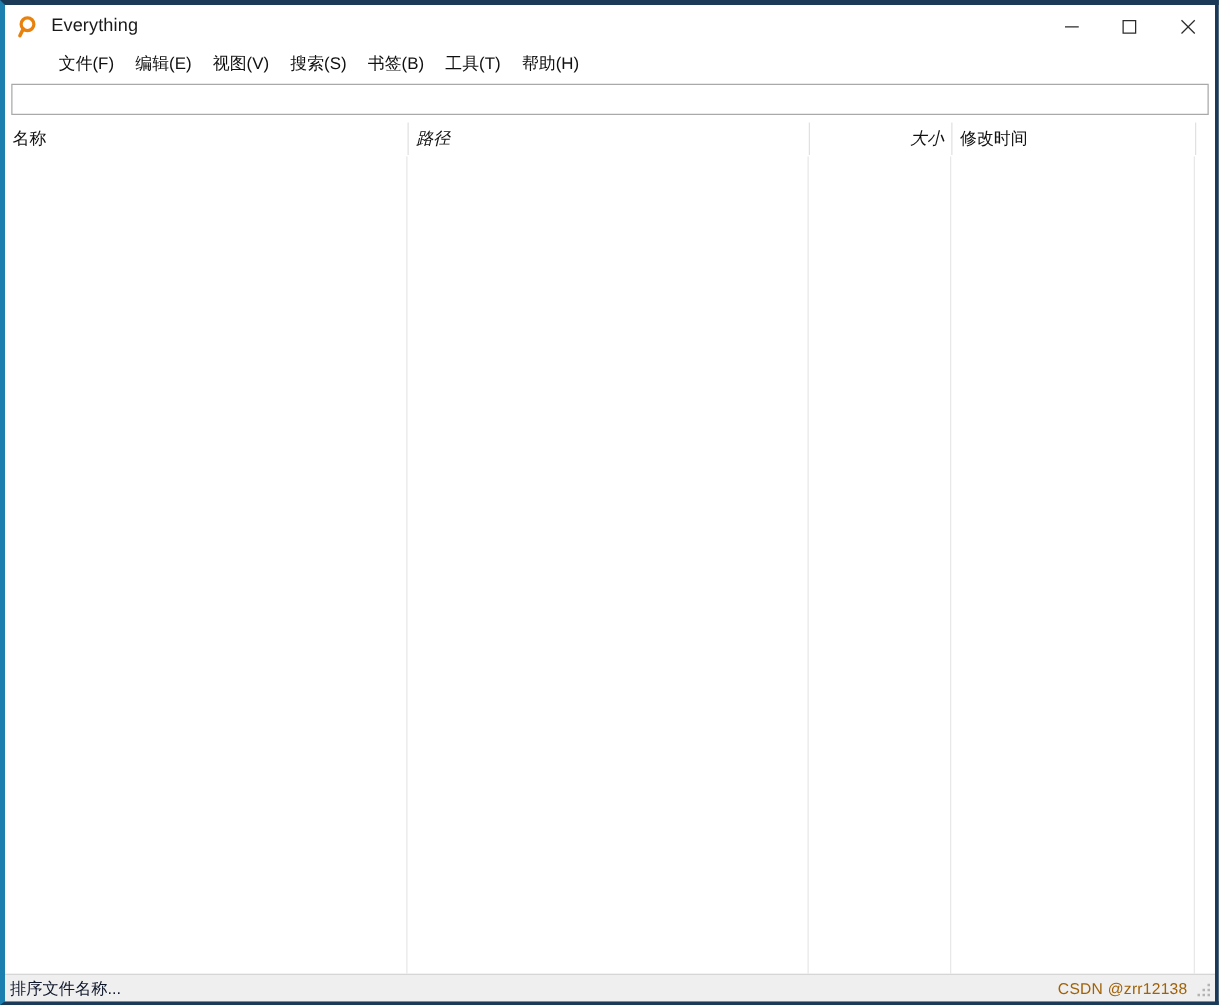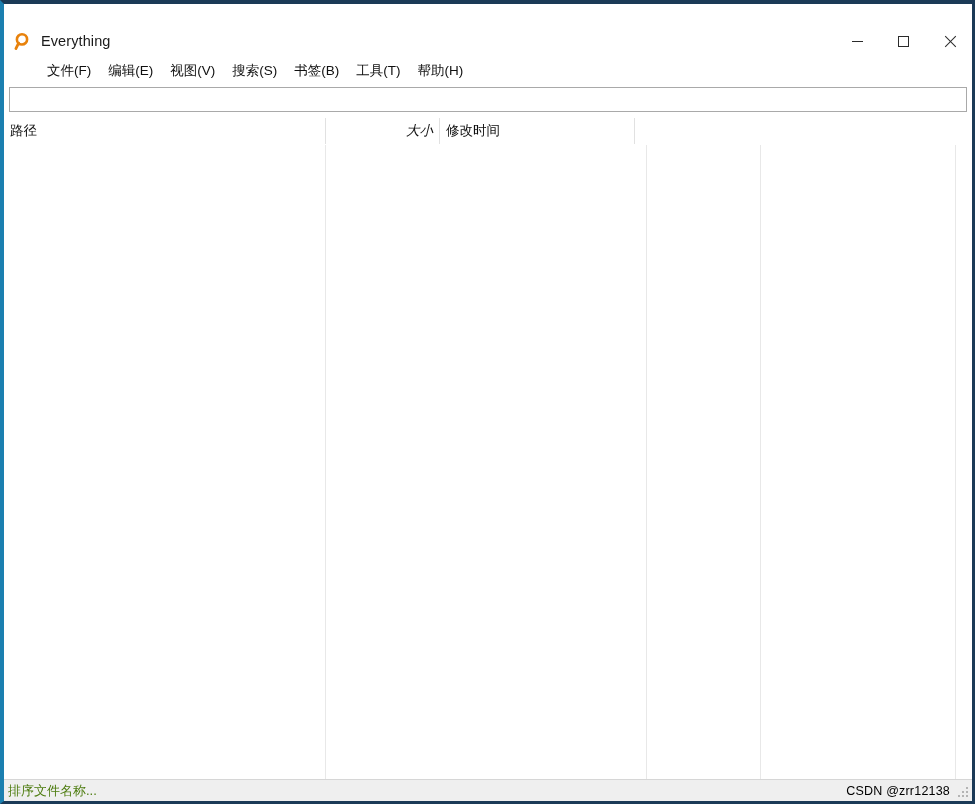--- a/index.html
+++ b/index.html
@@ -29,21 +29,20 @@
   }
 
   
   .titlebar {
     height: 35px;
     flex: 0 0 35px;
     background: #ffffff;
     display: flex;
     align-items: center;
     position: relative;
-    margin-top: 20px;
   }
   .app-icon {
     width: 22px;
     height: 22px;
     margin-left: 8px;
     margin-right: 7px;
     flex: 0 0 22px;
     display: flex;
     align-items: center;
     justify-content: center;
@@ -161,21 +160,21 @@
     color: #101010;
     box-sizing: border-box;
     padding: 0 6px;
     position: relative;
     cursor: default;
     white-space: nowrap;
     overflow: hidden;
   }
   .col + .col { border-left: 1px solid #e1e1e1; }
   .col.c-name { width: 322px; flex: 0 0 322px; }
-  .col.c-path { width: 321px; flex: 0 0 321px; }
+  .col.c-path { width: 321px; flex: 0 0 321px; font-style: italic; }
   .col.c-size { width: 114px; flex: 0 0 114px; justify-content: flex-end; font-style: italic; }
   .col.c-date { width: 195px; flex: 0 0 195px; font-family: Liberation Serif, serif; }
   .col.c-pad  { flex: 1 1 auto; }
 
   
   .resultlist {
     flex: 1 1 auto;
     background: #ffffff;
     position: relative;
     overflow: hidden;
@@ -195,33 +194,33 @@
     background: #efefef;
     border-top: 1px solid #d6d6d6;
     display: flex;
     align-items: center;
     position: relative;
     padding-left: 4px;
     box-sizing: border-box;
   }
   .status-text {
     font-size: 13px;
-    color: #4d7c0f;
+    color: #0f172a;
     line-height: 1;
     white-space: nowrap;
   }
   .watermark {
     position: absolute;
     right: 22px;
     top: 0;
     height: 22px;
     display: flex;
     align-items: center;
     font-size: 12.5px;
-    color: #000000;
+    color: #a16207;
     letter-spacing: 0.2px;
     white-space: nowrap;
   }
   .grip {
     position: absolute;
     right: 2px;
     bottom: 2px;
     width: 12px;
     height: 12px;
   }
@@ -269,20 +268,23 @@
     <div class="menu-item">书签(B)</div>
     <div class="menu-item">工具(T)</div>
     <div class="menu-item">帮助(H)</div>
   </div>
 
   <div class="searchwrap">
     <input class="searchbox" type="text" placeholder="" style="">
   </div>
 
   <div class="headerrow">
+    <div class="col c-name">
+      <span>名称</span>
+    </div>
     <div class="col c-path">
       <span>路径</span>
     </div>
     <div class="col c-size">
       <span>大小</span>
     </div>
     <div class="col c-date">
       <span>修改时间</span>
     </div>
     <div class="col c-pad"></div>

